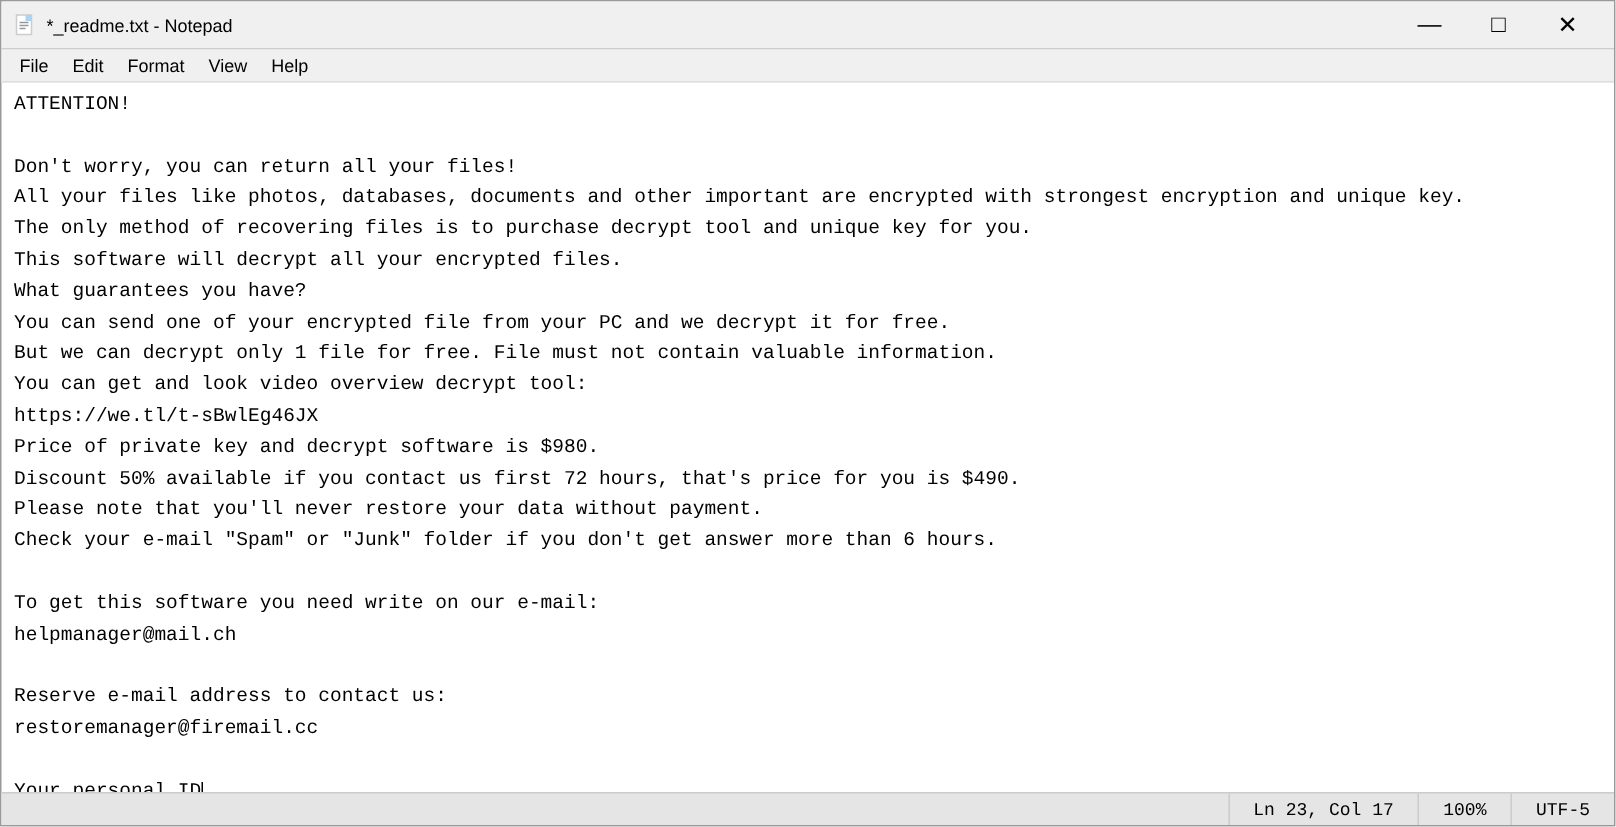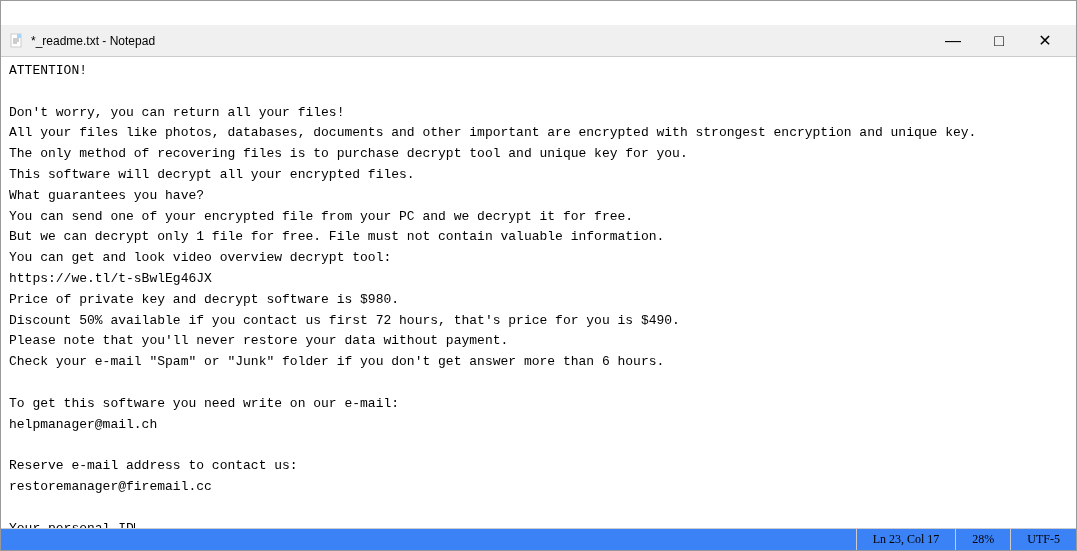--- a/index.html
+++ b/index.html
@@ -31,21 +31,20 @@
     }
 
     .title-bar {
       background: #f0f0f0;
       height: 32px;
       display: flex;
       align-items: center;
       padding: 4px 8px;
       border-bottom: 1px solid #ccc;
       user-select: none;
-      margin-top: 24px;
     }
 
     .title-bar-icon {
       width: 16px;
       height: 16px;
       margin-right: 6px;
       display: flex;
       align-items: center;
       justify-content: center;
     }
@@ -124,25 +123,25 @@
       background: #f0f0f0;
     }
 
     .editor::-webkit-scrollbar-thumb {
       background: #c1c1c1;
       border: 3px solid #f0f0f0;
     }
 
     .status-bar {
       height: 22px;
-      background: #3b82f6;
+      background: #e5e5e5;
       border-top: 1px solid #ccc;
       display: flex;
       align-items: center;
-      font-family: Liberation Serif, serif;
+      font-family: Liberation Mono, monospace;
       font-size: 12px;
       color: #000;
     }
 
     .status-bar-spacer {
       flex: 1;
     }
 
     .status-section {
       padding: 0 16px;
@@ -183,20 +182,27 @@
       </svg>
     </div>
     <span class="title-bar-title">*_readme.txt - Notepad</span>
     <div class="title-bar-controls">
       <button class="title-bar-btn">—</button>
       <button class="title-bar-btn">□</button>
       <button class="title-bar-btn close">✕</button>
     </div>
   </div>
 
+  <div class="menu-bar">
+    <span class="menu-item">File</span>
+    <span class="menu-item">Edit</span>
+    <span class="menu-item">Format</span>
+    <span class="menu-item">View</span>
+    <span class="menu-item">Help</span>
+  </div>
 
   <div class="content-area">
     <div class="editor" id="editor-area">ATTENTION!
 
 Don't worry, you can return all your files!
 All your files like photos, databases, documents and other important are encrypted with strongest encryption and unique key.
 The only method of recovering files is to purchase decrypt tool and unique key for you.
 This software will decrypt all your encrypted files.
 What guarantees you have?
 You can send one of your encrypted file from your PC and we decrypt it for free.
@@ -213,16 +219,16 @@
 
 Reserve e-mail address to contact us:
 restoremanager@firemail.cc
 
 Your personal ID<span class="cursor-blink"></span></div>
   </div>
 
   <div class="status-bar">
     <div class="status-bar-spacer"></div>
     <div class="status-section">Ln 23, Col 17</div>
-    <div class="status-section">28%</div>
+    <div class="status-section">100%</div>
     <div class="status-section">UTF-5</div>
   </div>
 </div>
 
 </body></html>

